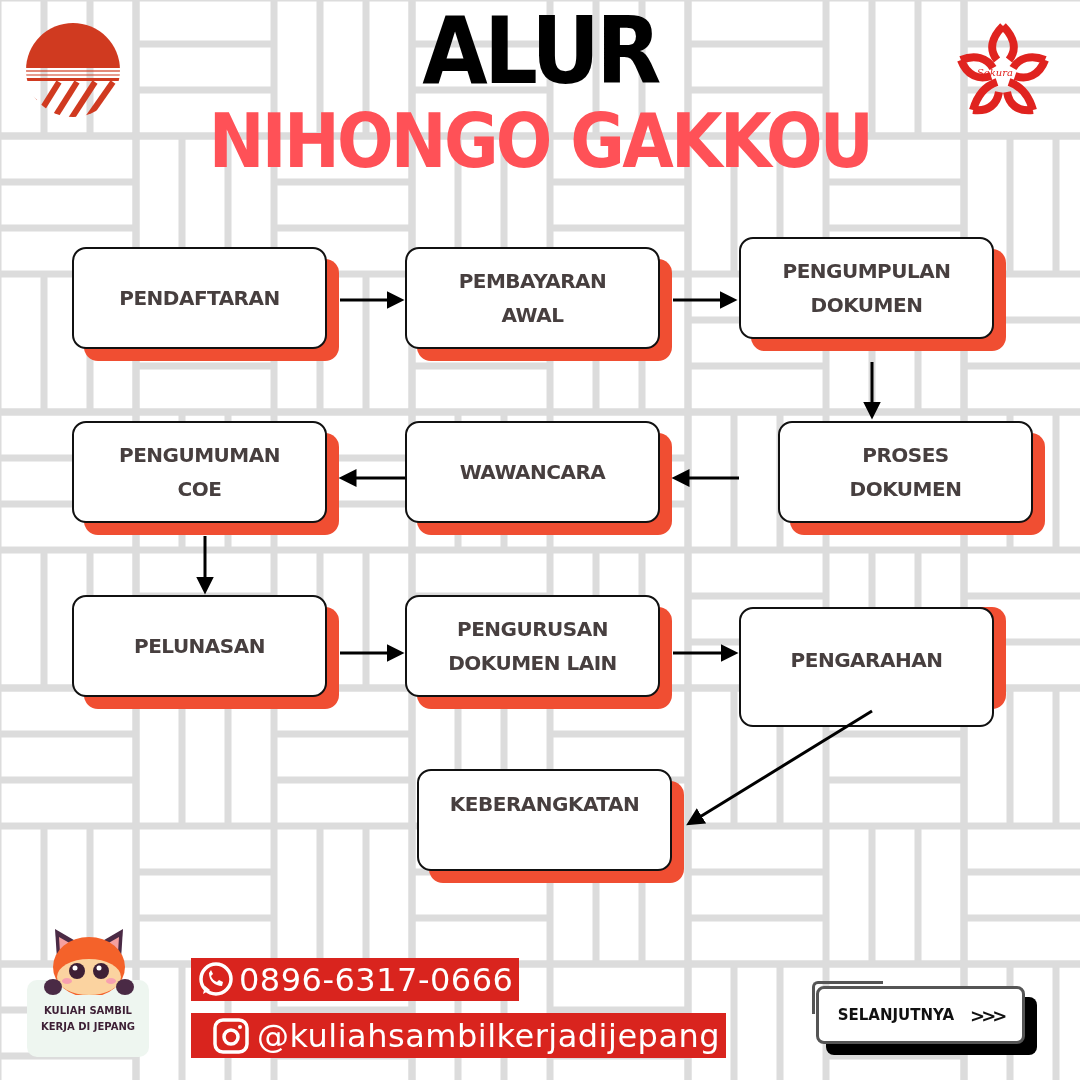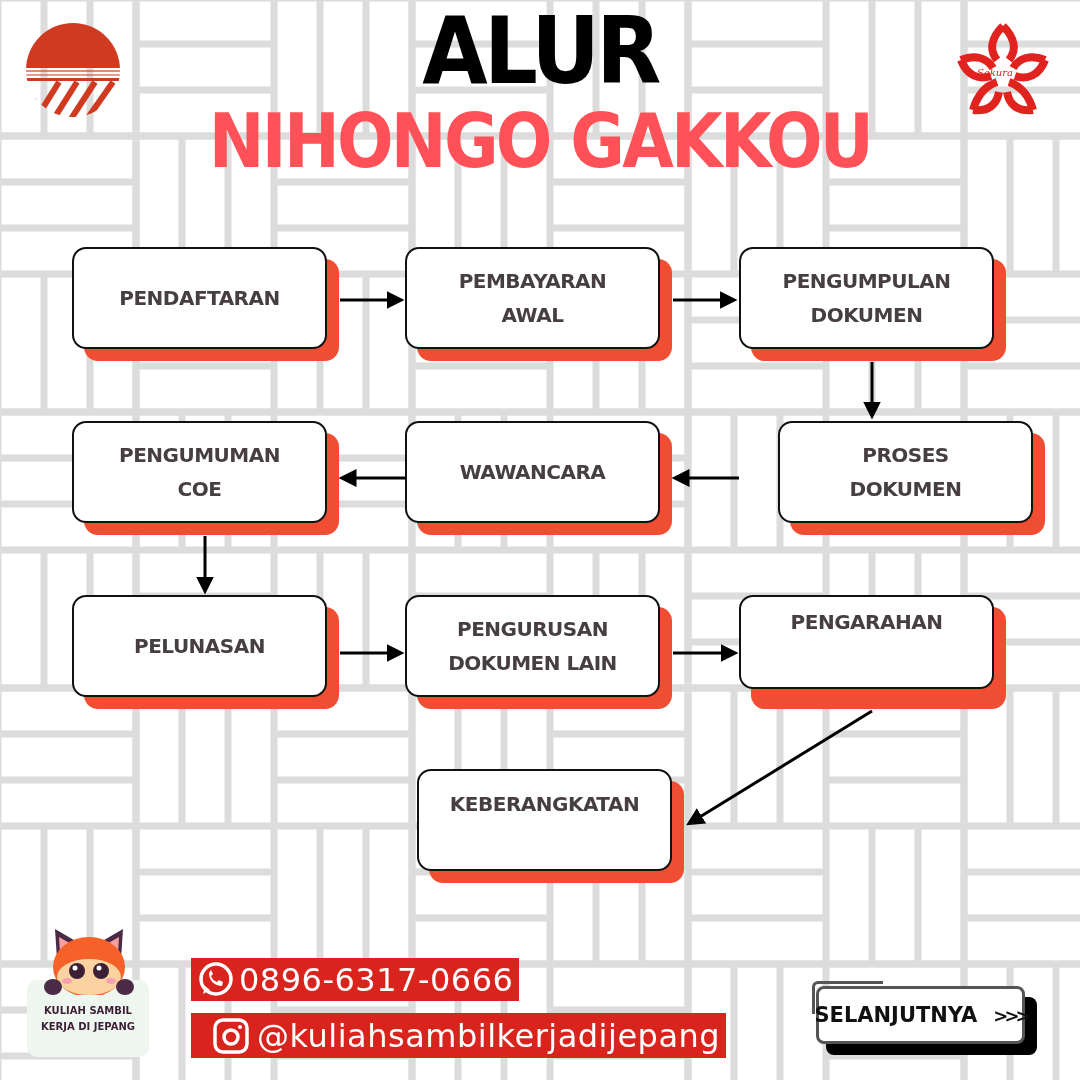--- a/index.html
+++ b/index.html
@@ -17,21 +17,21 @@
 
   #arrows { position:absolute; left:0; top:0; width:1080px; height:1080px; z-index:4; pointer-events:none; }
 
   .contact { position:absolute; left:191px; background:#d9241e; color:#fff; display:flex; align-items:center; z-index:3; font-family:"DejaVu Sans", sans-serif; }
   .contact .txt { font-size:32px; line-height:1; letter-spacing:0.5px; }
 
   .next-btn-wrap { position:absolute; left:812px; top:981px; width:225px; height:76px; z-index:3; }
   .next-btn-wrap .deco { position:absolute; left:0; top:0; width:68px; height:30px; border-top:3px solid #555; border-left:3px solid #555; border-top-left-radius:6px; }
   .next-btn-wrap .shadow { position:absolute; left:14px; top:16px; width:211px; height:58px; background:#000; border-radius:8px; }
   .next-btn { position:absolute; left:4px; top:5px; width:209px; height:58px; background:#fff; border:3px solid #555; border-radius:8px; display:flex; align-items:center; justify-content:center; gap:16px; cursor:pointer; box-sizing:border-box; }
-  .next-btn .lbl { font-family:"DejaVu Sans", sans-serif; font-weight:bold; font-size:21px; color:#111; }
+  .next-btn .lbl { font-family:"DejaVu Sans", sans-serif; font-weight:bold; font-size:15px; color:#111; }
   .next-btn .chev { font-family:"DejaVu Sans", sans-serif; font-weight:bold; font-size:18px; color:#111; letter-spacing:-4px; }
 
   .mascot { position:absolute; left:25px; top:925px; width:126px; height:132px; z-index:3; }
   .mascot .card { position:absolute; left:2px; top:55px; width:122px; height:77px; background:#eef6f0; border-radius:10px; }
   .mascot .card-text { position:absolute; left:0; top:78px; width:126px; text-align:center; font-family:"DejaVu Sans", sans-serif; font-weight:bold; font-size:10px; color:#3d1f35; line-height:16px; white-space:pre-line; }
 </style>
 </head>
 <body>
 
 <svg id="bg" viewBox="0 0 1080 1080" xmlns="http://www.w3.org/2000/svg">
@@ -102,21 +102,21 @@
       <span class="label">PENDAFTARAN</span>
     </div>
 </div>
 <div class="node" style="left:405px;top:247px;">
   <div class="shadow"></div>
   <div class="box">
       <span class="label">PEMBAYARAN
 AWAL</span>
     </div>
 </div>
-<div class="node" style="left:739px;top:247px;">
+<div class="node" style="left:739px;top:237px;">
   <div class="shadow"></div>
   <div class="box">
       <span class="label">PENGUMPULAN
 DOKUMEN</span>
     </div>
 </div>
 <div class="node" style="left:778px;top:421px;padding-left:44px;">
   <div class="shadow"></div>
   <div class="box">
       <span class="label">PROSES
@@ -144,21 +144,21 @@
 </div>
 <div class="node" style="left:405px;top:595px;">
   <div class="shadow"></div>
   <div class="box">
       <span class="label">PENGURUSAN
 DOKUMEN LAIN</span>
     </div>
 </div>
 <div class="node" style="left:739px;top:595px;">
   <div class="shadow"></div>
-  <div class="box" style="align-items:flex-start;padding-top:8px;height:82px;">
+  <div class="box" style="align-items:flex-start;padding-top:34px;height:82px;margin-top:12px;">
       <span class="label">PENGARAHAN</span>
     </div>
 </div>
 <div class="node" style="left:417px;top:769px;">
   <div class="shadow"></div>
   <div class="box" style="align-items:flex-start;padding-top:16px;height:82px;">
       <span class="label">KEBERANGKATAN</span>
     </div>
 </div>
 

